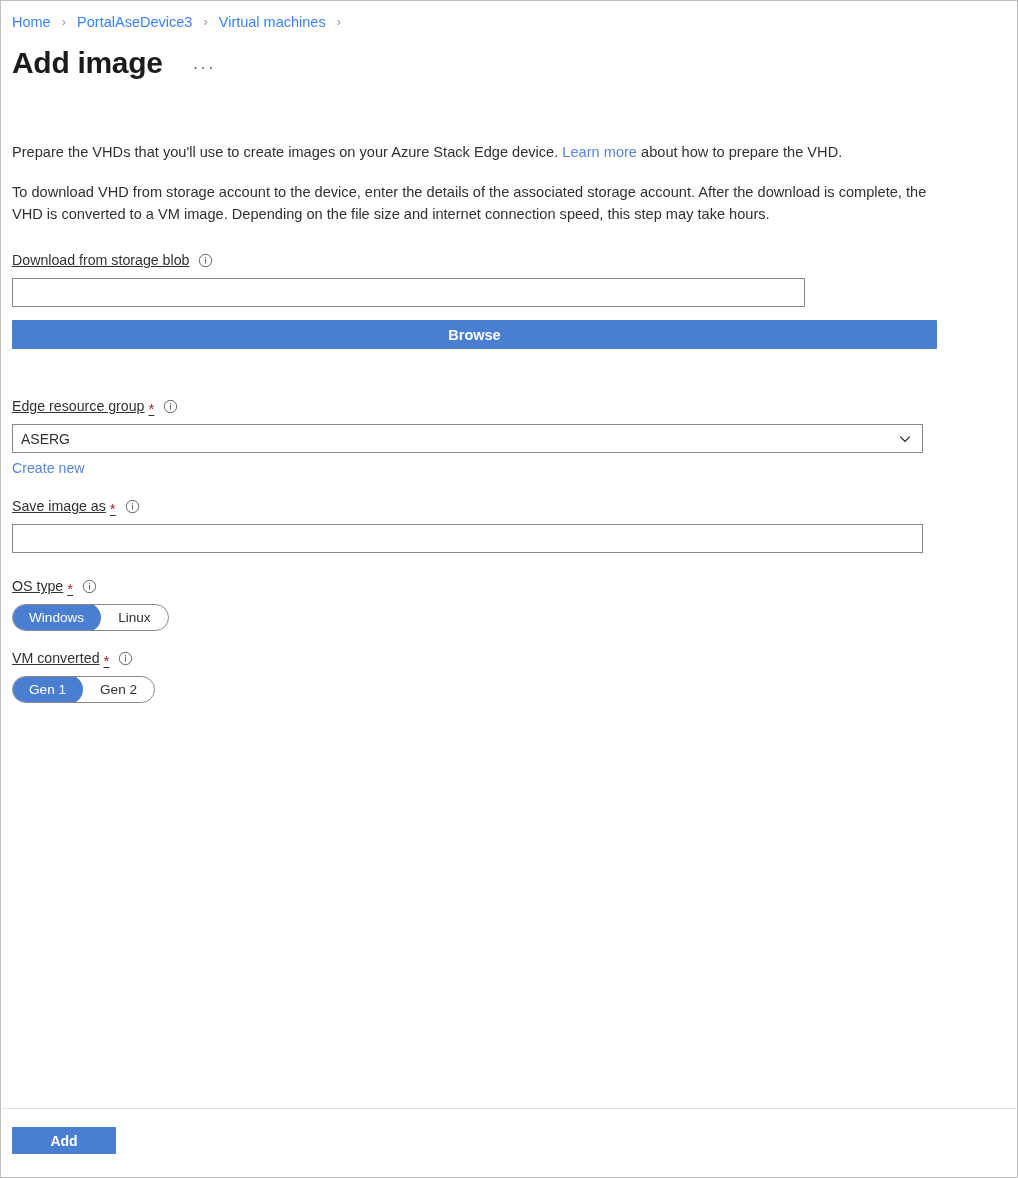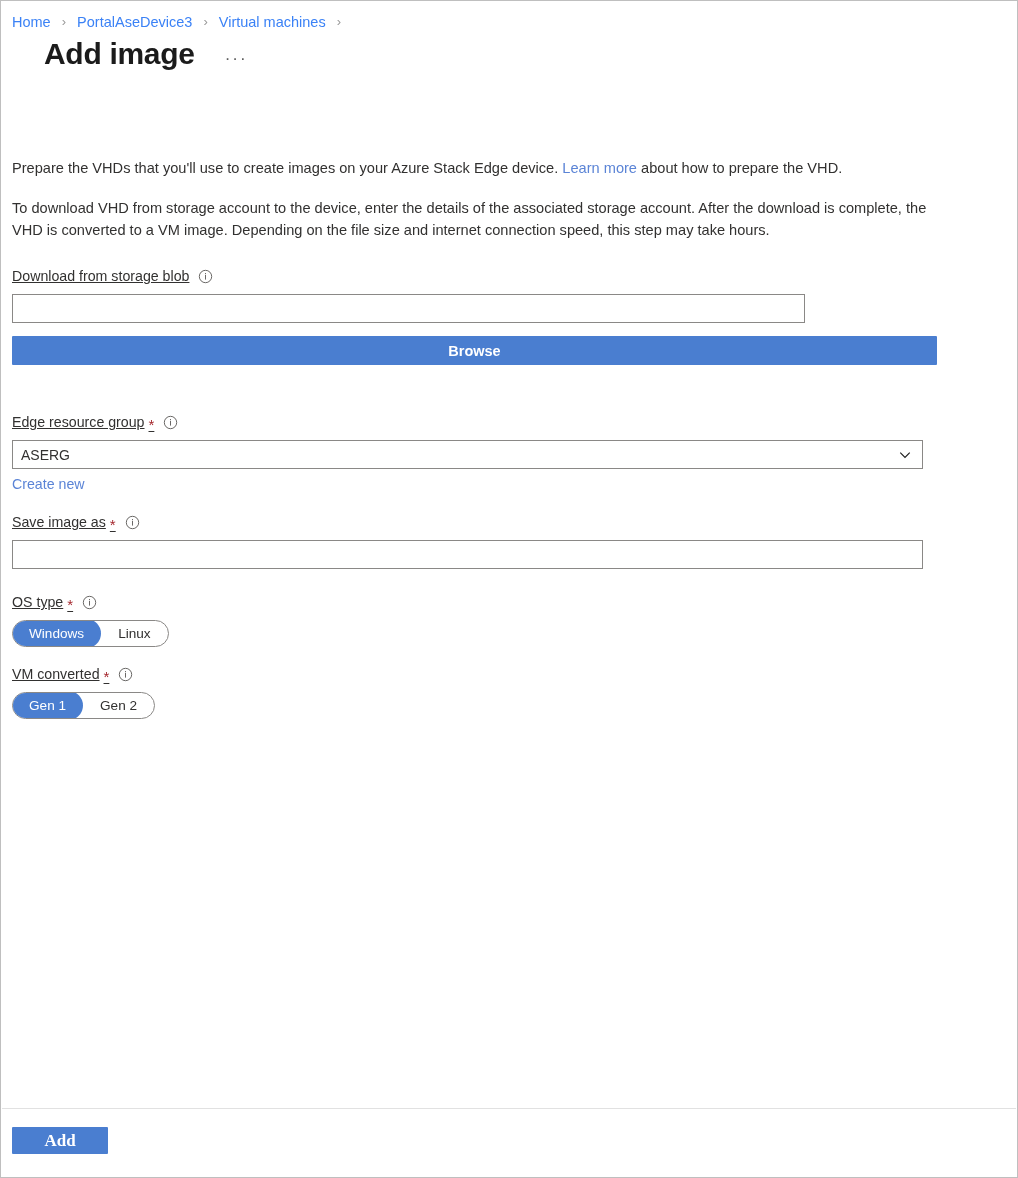--- a/index.html
+++ b/index.html
@@ -41,24 +41,23 @@
     margin: 0 7px;
     font-size: 13px;
     display: inline-block;
     transform: translateY(-1px);
   }
 
   
   .title-row {
     position: absolute;
     left: 11px;
-    top: 34px;
+    top: 43px;
     display: flex;
     align-items: center;
-    margin-left: 32px;
   }
   .page-title {
     font-size: 30px;
     font-weight: 600;
     color: #1b1b1b;
     letter-spacing: -0.3px;
     line-height: 38px;
   }
   .ellipsis-btn {
     margin-left: 26px;
@@ -68,21 +67,21 @@
     cursor: pointer;
     padding: 2px 4px;
     line-height: 14px;
     transform: translateY(5px);
   }
 
   
   .content {
     position: absolute;
     left: 11px;
-    top: 156px;
+    top: 140px;
     width: 925px;
   }
   .para {
     font-size: 14.6px;
     line-height: 22px;
     color: #323130;
     margin: 0 0 18px 0;
   }
   .para.second { margin-bottom: 26px; }
   .inline-link {
@@ -246,25 +245,25 @@
   .footer {
     position: absolute;
     left: 11px;
     top: 1126px;
   }
   .btn-add {
     box-sizing: border-box;
     background: #4a7ed0;
     color: #ffffff;
     border: none;
-    font-family: Liberation Serif, serif;
-    font-size: 17px;
+    font-family: Liberation Sans, sans-serif;
+    font-size: 14px;
     font-weight: 700;
     cursor: pointer;
-    width: 96px;
+    width: 104px;
     height: 27px;
     border-radius: 1px;
   }
 
   .gap-24 { height: 24px; }
   .gap-20 { height: 20px; }
   .gap-18 { height: 18px; }
 </style>
 </head>
 <body>

